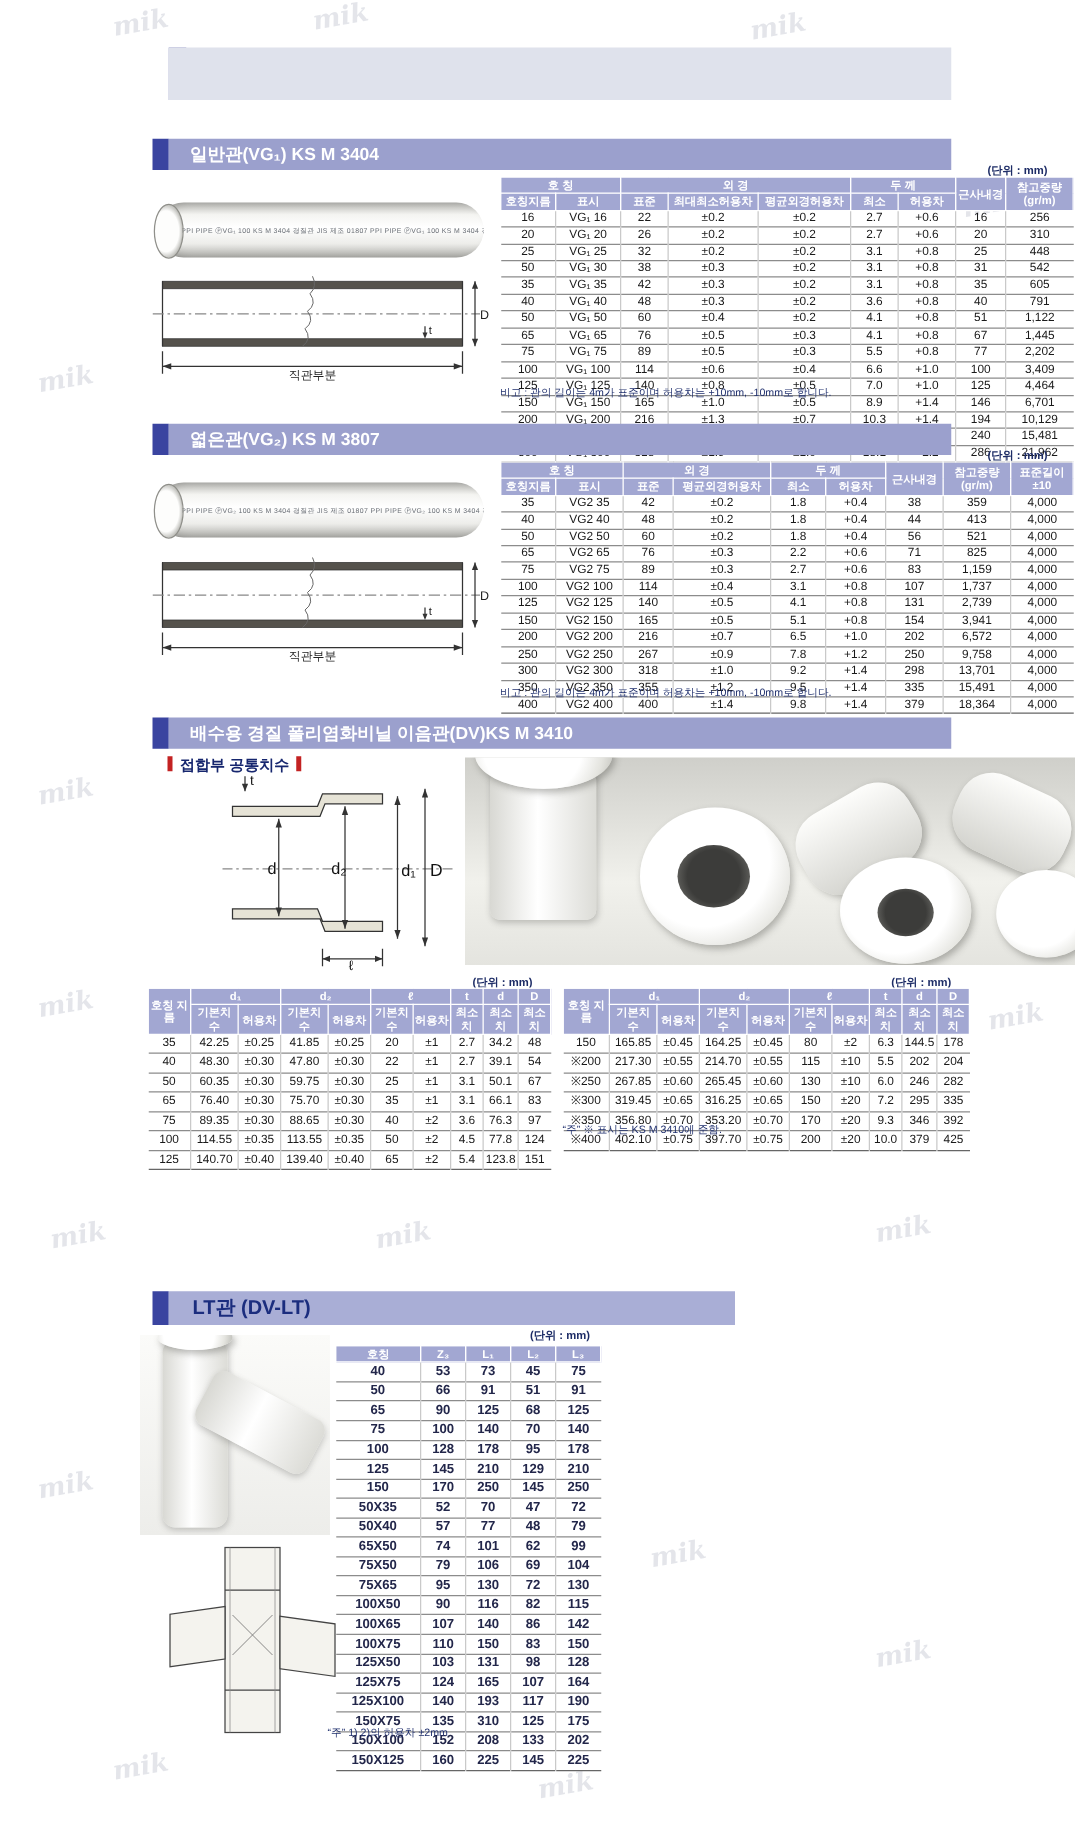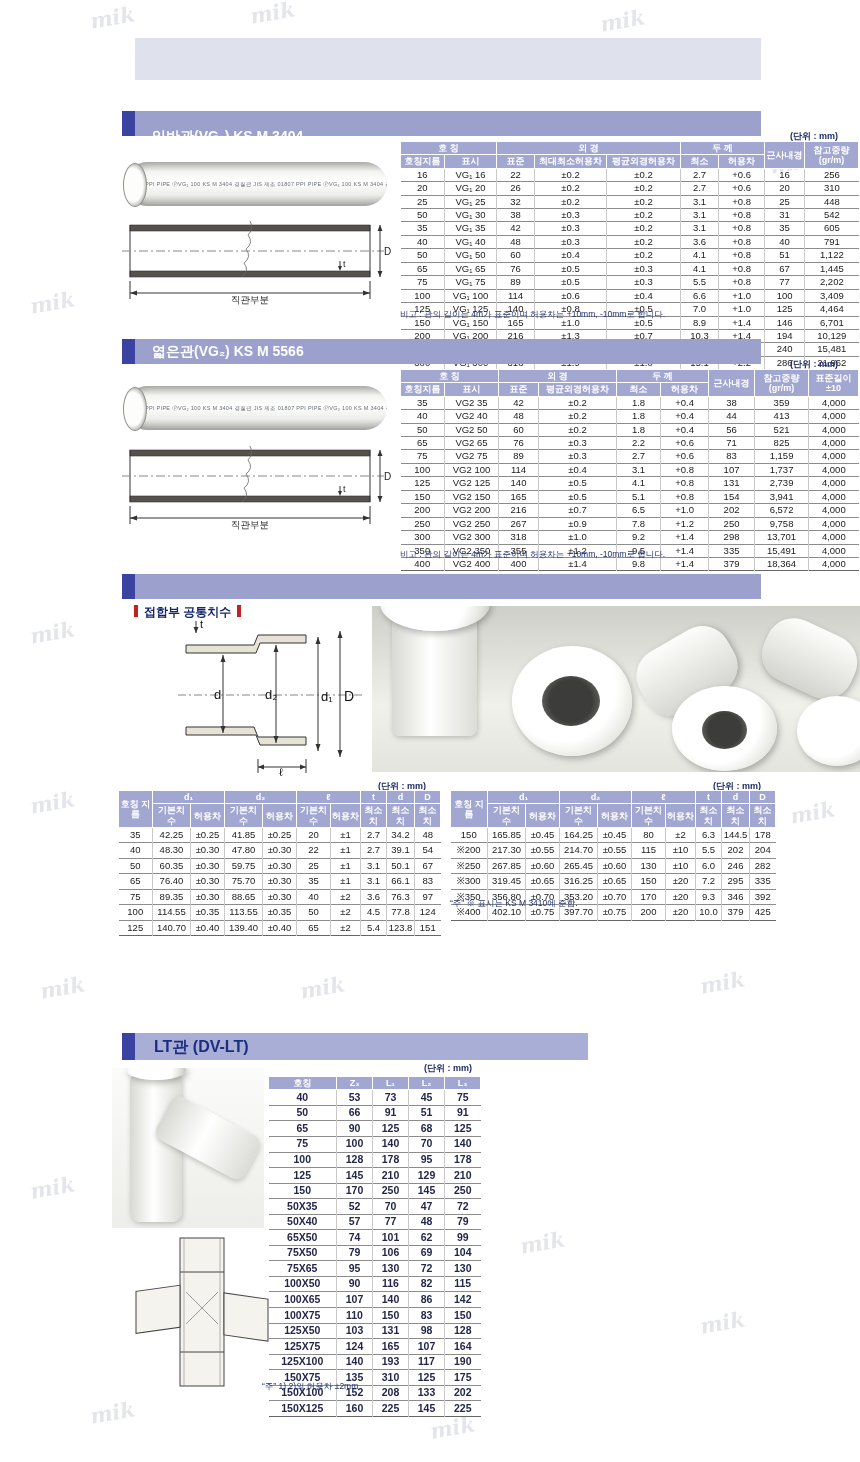--- a/index.html
+++ b/index.html
@@ -72,21 +72,21 @@
   <span class="wm" style="left:520px;top:1230px">mik</span>
   <span class="wm" style="left:700px;top:1310px">mik</span>
   <span class="wm" style="left:90px;top:1400px">mik</span>
   <span class="wm" style="left:430px;top:1415px">mik</span>
 
   <div class="topaccent"></div>
   <div class="topband"></div>
 
   <div class="secaccent" style="left:122px;top:111px"></div>
   <div class="secbar" style="left:135px;top:111px;width:626px"></div>
-  <div class="sectitle" style="left:138px;top:124px">일반관(VG₁) KS M 3404</div>
+  <div class="sectitle" style="left:138px;top:111px">일반관(VG₁) KS M 3404</div>
 
   <div class="pipephoto" style="left:125px;top:162px;width:262px;height:44px">
     <div class="pipecap"></div>
     <div class="pipeprint">PPI PIPE ⓅVG₁ 100 KS M 3404 경질관 JIS 제조 01807    PPI PIPE ⓅVG₁ 100 KS M 3404 경질관 JIS 제조 01807</div>
   </div>
 
   <svg style="position:absolute;left:122px;top:213px" width="270" height="92" viewBox="0 0 270 92">
     <rect x="8" y="12" width="240" height="6" fill="#55524c" stroke="#333" stroke-width="0.6"></rect>
     <rect x="8" y="58" width="240" height="6" fill="#55524c" stroke="#333" stroke-width="0.6"></rect>
     <line x1="8" y1="12" x2="8" y2="64" stroke="#333"></line>
@@ -304,21 +304,21 @@
           <td>+2.2</td>
           <td>286</td>
           <td>21,962</td>
         </tr>
       </tbody>
   </table>
   <div class="note" style="left:400px;top:309px">비고 : 관의 길이는 4m가 표준이며 허용차는 +10mm, -10mm로 합니다.</div>
 
   <div class="secaccent" style="left:122px;top:339px"></div>
   <div class="secbar" style="left:135px;top:339px;width:626px"></div>
-  <div class="sectitle" style="left:138px;top:339px">엷은관(VG₂) KS M 5566</div>
+  <div class="sectitle" style="left:138px;top:339px">엷은관(VG₂) KS M 3807</div>
 
   <div class="pipephoto" style="left:125px;top:386px;width:262px;height:44px">
     <div class="pipecap"></div>
     <div class="pipeprint">PPI PIPE ⓅVG₂ 100 KS M 3404 경질관 JIS 제조 01807    PPI PIPE ⓅVG₂ 100 KS M 3404 경질관 JIS 제조 01807</div>
   </div>
 
   <svg style="position:absolute;left:122px;top:438px" width="270" height="92" viewBox="0 0 270 92">
     <rect x="8" y="12" width="240" height="6" fill="#55524c" stroke="#333" stroke-width="0.6"></rect>
     <rect x="8" y="58" width="240" height="6" fill="#55524c" stroke="#333" stroke-width="0.6"></rect>
     <line x1="8" y1="12" x2="8" y2="64" stroke="#333"></line>
@@ -514,20 +514,21 @@
           <td>379</td>
           <td>18,364</td>
           <td>4,000</td>
         </tr>
       </tbody>
   </table>
   <div class="note" style="left:400px;top:549px">비고 : 관의 길이는 4m가 표준이며 허용차는 +10mm, -10mm로 합니다.</div>
 
   <div class="secaccent" style="left:122px;top:574px"></div>
   <div class="secbar" style="left:135px;top:574px;width:626px"></div>
+  <div class="sectitle" style="left:138px;top:574px">배수용 경질 폴리염화비닐 이음관(DV)KS M 3410</div>
 
   <div class="subhead" style="left:128px;top:604px"><span class="rb"></span><span>접합부 공통치수</span><span class="rb"></span></div>
 
   <svg style="position:absolute;left:168px;top:615px" width="205" height="162" viewBox="0 0 205 162">
     <polygon points="18,30 86,30 90,20 138,20 138,28 92,28 88,38 18,38" fill="#e6e3d6" stroke="#333" stroke-width="1"></polygon>
     <polygon points="18,122 86,122 90,132 138,132 138,140 92,140 88,130 18,130" fill="#e6e3d6" stroke="#333" stroke-width="1" transform="translate(0,-10) scale(1,1)"></polygon>
     <line x1="10" y1="80" x2="195" y2="80" stroke="#888" stroke-dasharray="8 3 2 3"></line>
     <line x1="28" y1="6" x2="28" y2="18" stroke="#333"></line>
     <path d="M28,18 l-2.5,-6 l5,0 z" fill="#333"></path>
     <text x="32" y="13" font-size="11" fill="#111">t</text>

